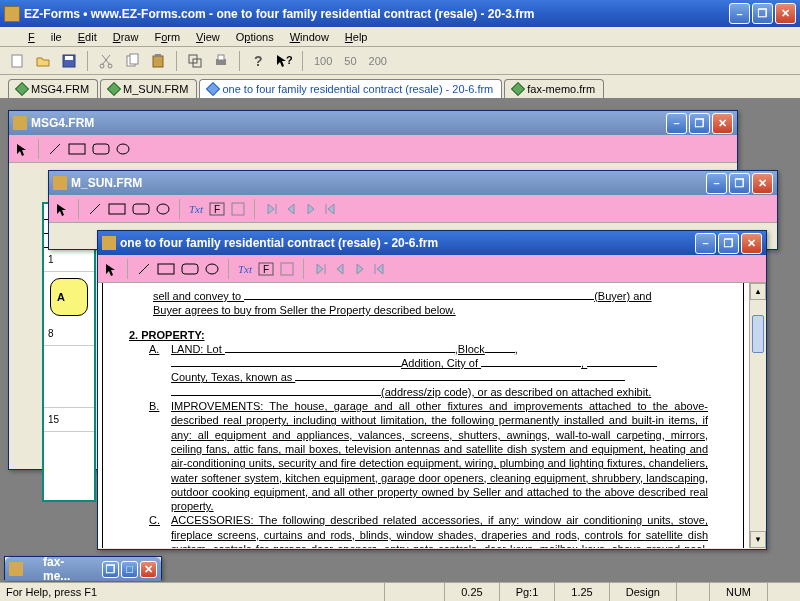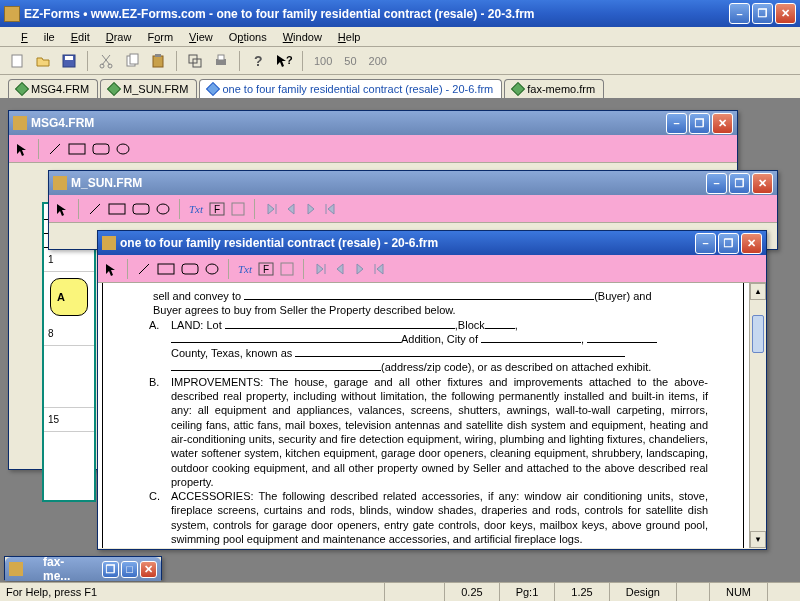--- a/index.html
+++ b/index.html
@@ -4,21 +4,21 @@
 <style>
 * { margin: 0; padding: 0; box-sizing: border-box; }
 body { font-family: Tahoma, sans-serif; font-size: 11px; background: #808080; width: 800px; height: 601px; overflow: hidden; position: relative; }
 .titlebar { background: linear-gradient(to bottom, #3b77dd 0%, #2a5fc8 50%, #1f4db0 100%); height: 27px; display: flex; align-items: center; padding: 0 4px; color: #fff; font-weight: bold; }
 .titlebar .icon { width: 16px; height: 16px; background: #d4a94c; border: 1px solid #8a6d2e; margin-right: 4px; }
 .titlebar .title { flex: 1; font-size: 12px; }
 .winbtns { display: flex; gap: 2px; }
 .winbtn { width: 21px; height: 21px; border-radius: 3px; border: 1px solid #fff; display: flex; align-items: center; justify-content: center; font-family: Arial; font-weight: bold; font-size: 11px; cursor: pointer; }
 .winbtn.min, .winbtn.max { background: linear-gradient(to bottom, #7ba8e8, #3d6fc5); color: #fff; }
 .winbtn.close { background: linear-gradient(to bottom, #e88b6f, #c84028); color: #fff; }
-.menubar { background: #ece9d8; height: 20px; display: flex; align-items: center; padding: 0 13px; border-bottom: 1px solid #aca899; }
+.menubar { background: #ece9d8; height: 20px; display: flex; align-items: center; padding: 0 20px; border-bottom: 1px solid #aca899; }
 .menubar span { padding: 2px 8px; cursor: pointer; }
 .menubar span u { text-decoration: underline; }
 .toolbar { background: #ece9d8; height: 28px; display: flex; align-items: center; padding: 0 6px; gap: 4px; border-bottom: 1px solid #aca899; }
 .tb-btn { width: 22px; height: 22px; display: flex; align-items: center; justify-content: center; cursor: pointer; }
 .tb-sep { width: 1px; height: 20px; background: #aca899; margin: 0 3px; }
 .tb-txt { font-size: 11px; color: #808080; padding: 0 4px; }
 .tabbar { background: #ece9d8; height: 24px; display: flex; align-items: flex-end; padding: 0 8px; gap: 2px; border-bottom: 1px solid #808080; }
 .tab { background: #ece9d8; border: 1px solid #808080; border-bottom: none; border-radius: 4px 4px 0 0; padding: 3px 8px; display: flex; align-items: center; gap: 4px; cursor: pointer; font-size: 11px; }
 .tab.active { background: #fff; color: #1a4fb0; }
 .tab .dia { width: 10px; height: 10px; transform: rotate(45deg); background: #5da85d; border: 1px solid #2f6b2f; }
@@ -298,24 +298,25 @@
       <svg width="14" height="14">
           <path d="M10 2v10L4 7z" fill="#b0b8d0" stroke="#8890b0"></path>
         </svg>
       <svg width="14" height="14">
           <path d="M4 2v10l6-5z" fill="#b0b8d0" stroke="#8890b0"></path>
         </svg>
       <svg width="14" height="14">
           <path d="M2 2v10M4 7l6-5v10z" fill="#b0b8d0" stroke="#8890b0"></path>
         </svg>
     </div>
-    <div class="doc-area" style="height:265px;">
+    <div class="doc-area" style="height:265px;text-decoration:underline;">
       <div class="doc-body" style="border-left:1px solid #000;border-right:1px solid #000;margin:0 22px 0 4px;height:100%;">
         <div style="margin-left:32px;"><span>sell and convey to </span><span class="under" style="width:350px;"></span><span>(Buyer)   and</span></div>
         <div style="margin-left:32px;">Buyer agrees to buy from Seller the Property described below.</div>
+        <div style="margin:10px 0 0 8px;font-weight:bold;">2. PROPERTY:</div>
         <div style="display:flex;margin-left:28px;">
             <div style="width:22px;">A.</div>
           <div style="flex:1">
             <span>LAND:   Lot </span><span class="under" style="width:230px"></span><span>,Block</span><span class="under" style="width:30px"></span>,<br>
             <span class="under" style="width:230px"></span><span>Addition, City of </span><span class="under" style="width:100px"></span>, <span class="under" style="width:70px"></span><br>
             <span>County, Texas, known as </span><span class="under" style="width:330px"></span><br>
             <span class="under" style="width:210px"></span><span>(address/zip code), or as  described on attached exhibit.</span>
           </div>
         </div>
         <div style="display:flex;margin-left:28px;">

